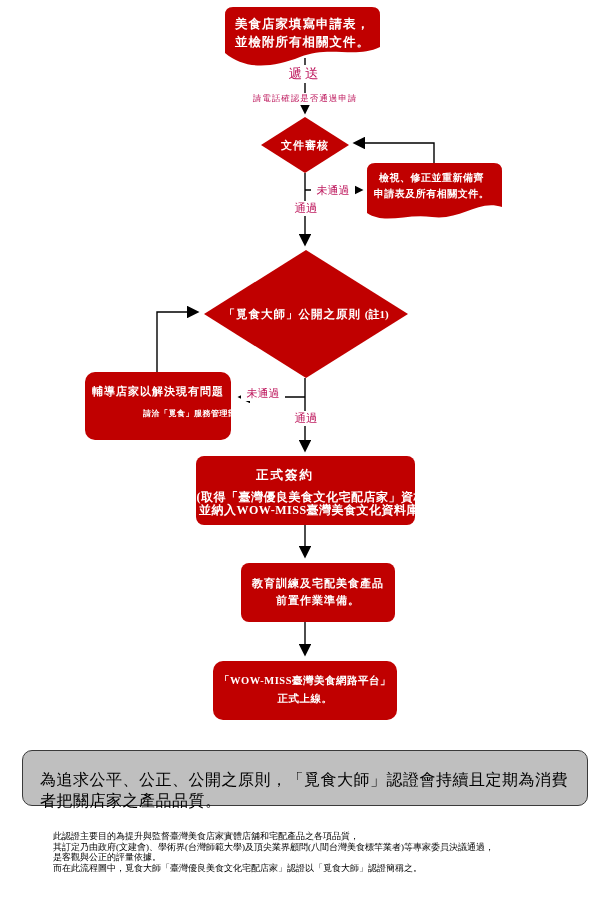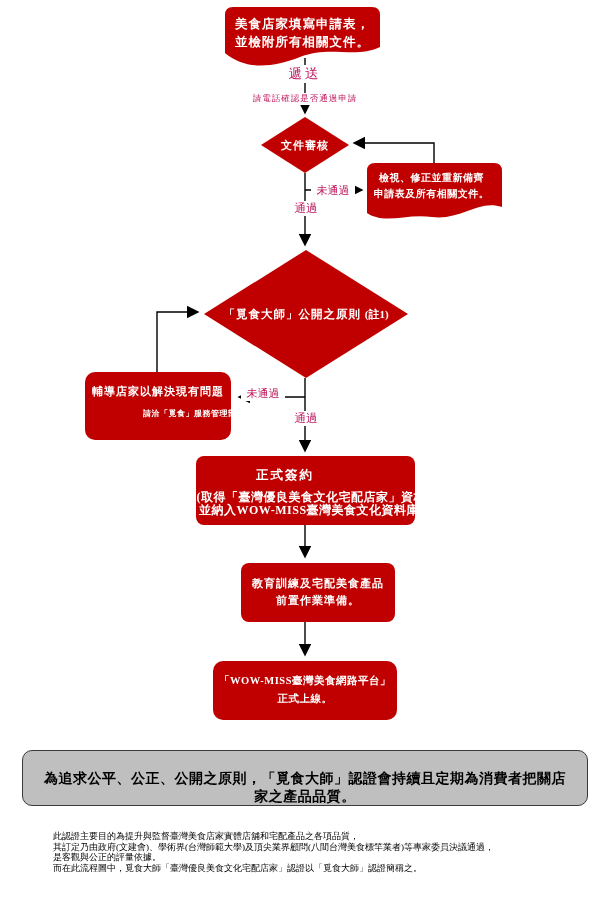--- a/index.html
+++ b/index.html
@@ -99,21 +99,21 @@
   <div class="abs node-text" style="left:213px;top:672px;width:184px;font-size:10.5px;line-height:18px;letter-spacing:0.5px;">
     <div>「WOW-MISS臺灣美食網路平台」</div>
     <div>正式上線。</div>
   </div>
 
   <div class="abs node-text" style="left:241px;top:575px;width:154px;font-size:11px;line-height:17px;">
     <div>教育訓練及宅配美食產品</div>
     <div>前置作業準備。</div>
   </div>
 
-  <div class="abs" style="left:40px;top:770px;width:530px;text-align:center;font-size:14px;font-weight:bold;color:#000;letter-spacing:0.5px;">為追求公平、公正、公開之原則，「覓食大師」認證會持續且定期為消費者把關店家之產品品質。</div>
+  <div class="abs" style="left:40px;top:770px;width:530px;font-size:16px;font-weight:normal;color:#000;letter-spacing:0.5px;">為追求公平、公正、公開之原則，「覓食大師」認證會持續且定期為消費者把關店家之產品品質。</div>
 
   <div class="footnote">
     <div class="indent">此認證主要目的為提升與監督臺灣美食店家實體店舖和宅配產品之各項品質，</div>
     <div class="indent">其訂定乃由政府(文建會)、學術界(台灣師範大學)及頂尖業界顧問(八間台灣美食標竿業者)等專家委員決議通過，</div>
     <div class="indent">是客觀與公正的評量依據。</div>
     <div class="indent">而在此流程圖中，覓食大師「臺灣優良美食文化宅配店家」認證以「覓食大師」認證簡稱之。</div>
   </div>
 
 </div>
 

